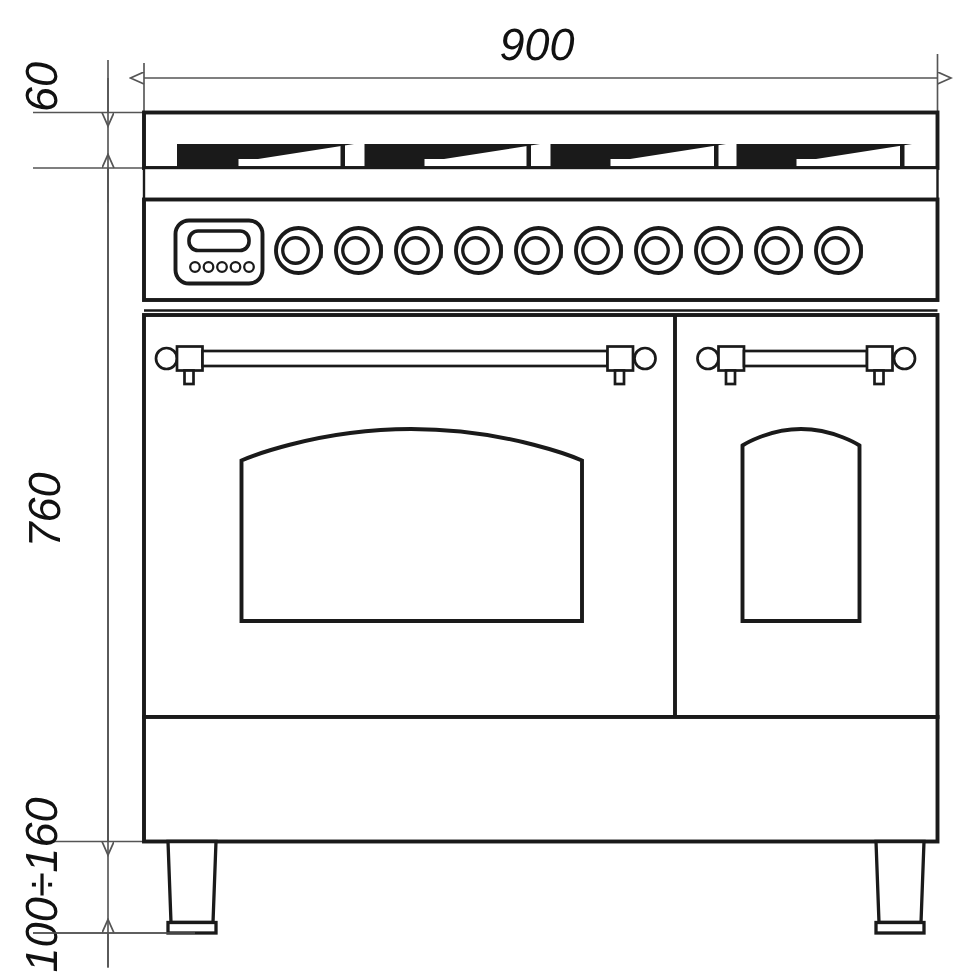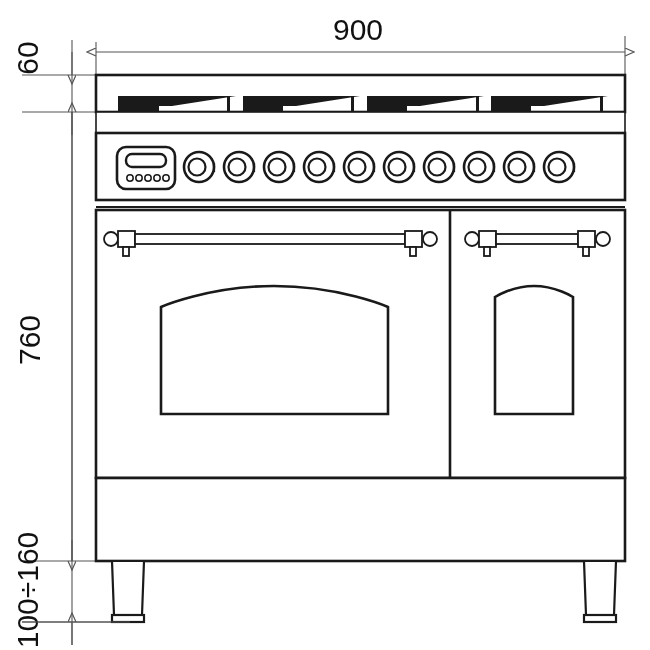--- a/index.html
+++ b/index.html
@@ -4,21 +4,21 @@
 <title>Range Cooker Technical Drawing</title>
 <style>
   html,body{margin:0;padding:0;background:#ffffff;}
   body{
     width:650px;height:650px;
     font-family:"Liberation Sans", sans-serif;
     overflow:hidden;
     position:relative;
   }
   #sheet{
-    position:absolute;left:0;top:0;width:650px;height:650px;
+    position:absolute;left:0;top:0;width:650px;height:650px;font-style:italic;
   }
   svg{display:block;}
   .dimtext{
     font-family:"Liberation Sans", sans-serif;
     font-size:30px;
     fill:#111111;
     font-weight:400;
   }
 </style>
 </head>

